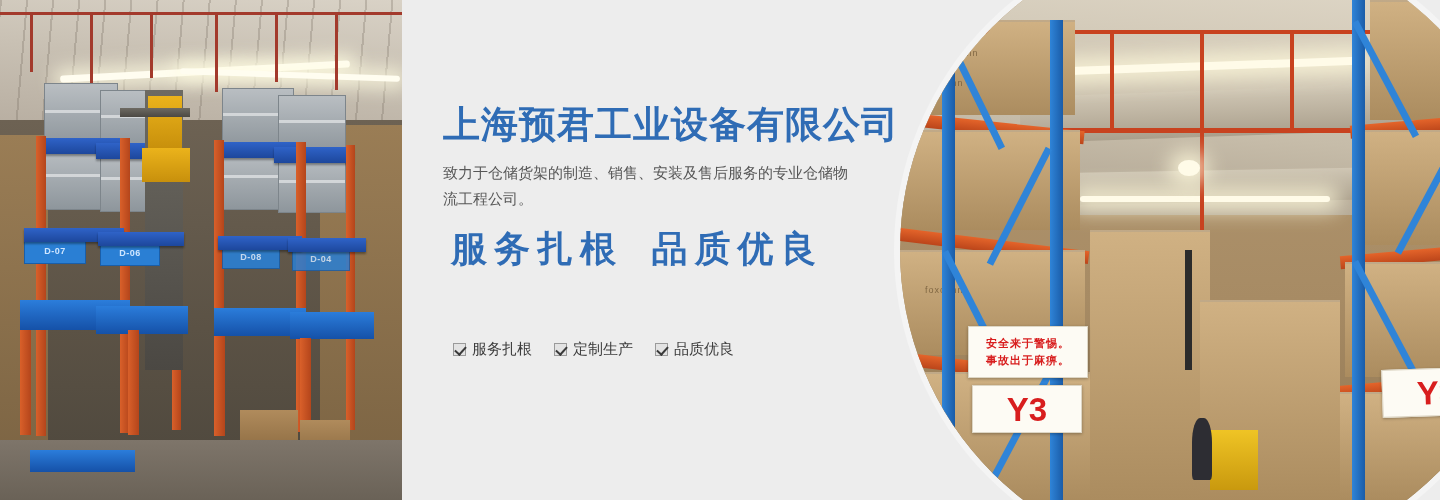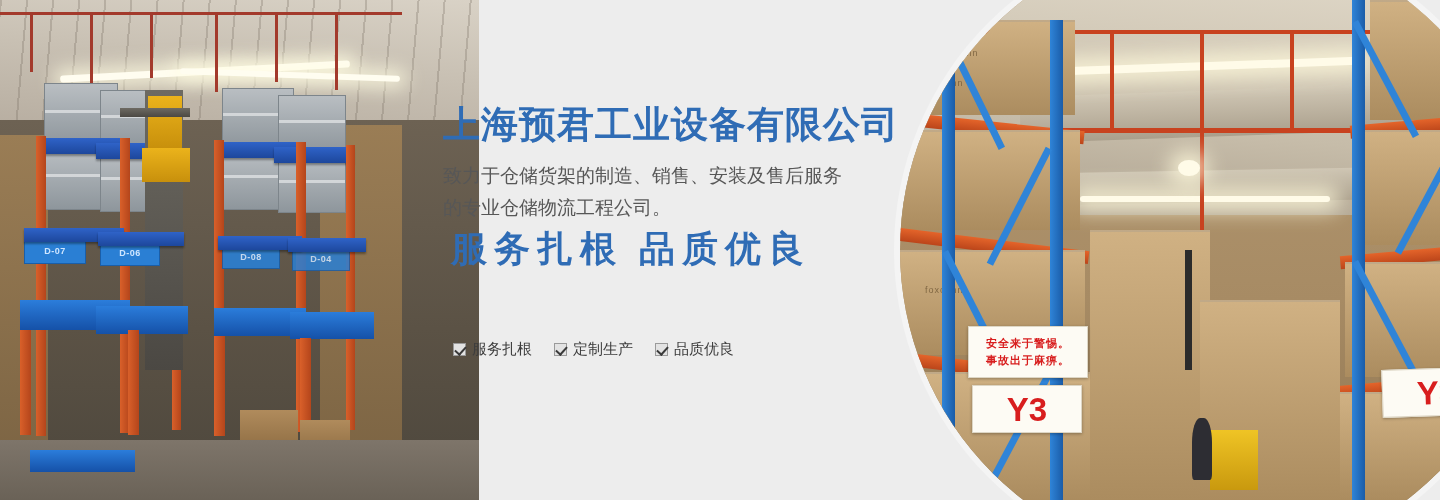--- a/index.html
+++ b/index.html
@@ -4,21 +4,21 @@
 <style>
   * { margin:0; padding:0; box-sizing:border-box; }
   html,body { width:1440px; height:500px; overflow:hidden; }
   body {
     font-family:"Liberation Sans","DejaVu Sans",sans-serif;
     background:#eeeeee;
   }
   .banner { position:relative; width:1440px; height:500px; background:#ededed; overflow:hidden; }
 
   
-  .left-photo { position:absolute; left:0; top:0; width:479px; height:500px; overflow:hidden; background:#4a4036; }
+  .left-photo { position:absolute; left:0; top:0; width:402px; height:500px; overflow:hidden; background:#4a4036; }
   .lp-ceiling { position:absolute; left:0; top:0; width:100%; height:150px;
     background:linear-gradient(185deg,#d9d2c6 0%,#c9c1b4 40%,#b3a99c 100%); }
   .lp-ceiling:after{content:"";position:absolute;left:0;top:0;width:100%;height:100%;
     background:repeating-linear-gradient(95deg,rgba(120,110,98,.30) 0 2px,rgba(255,255,255,0) 2px 26px);}
   .lp-light{position:absolute;background:#fffdf0;border-radius:3px;box-shadow:0 0 18px 7px rgba(255,252,225,.75);}
   .lp-redpipe{position:absolute;background:#a33a2c;}
   .lp-bg{position:absolute;left:0;top:120px;width:100%;height:380px;
     background:linear-gradient(180deg,#6d6253 0%,#5b5245 55%,#4c463c 100%);}
   .lp-cartonwall{position:absolute;background:linear-gradient(180deg,#9a7d55,#7d6544);}
   .lp-beam{position:absolute;background:linear-gradient(180deg,#2f63c8,#1d479c);box-shadow:0 2px 2px rgba(0,0,0,.35);}
@@ -54,23 +54,23 @@
     color:#d81e1e;font-weight:bold;box-shadow:0 1px 3px rgba(0,0,0,.3);}
   .rp-sign.safety{font-size:11px;line-height:1.55;letter-spacing:1px;}
   .rp-sign.aisle{font-size:33px;line-height:1;font-family:"Liberation Sans",sans-serif;}
   .rp-forklift{position:absolute;background:linear-gradient(180deg,#efc425,#c9990e);}
   .rp-person{position:absolute;background:#2d2d33;border-radius:40% 40% 10% 10%;}
 
   
   .content{position:absolute;left:443px;top:0;width:470px;height:500px;}
   .title{position:absolute;top:100px;left:0;font-size:37px;font-weight:bold;color:#2f6cb5;
     letter-spacing:1px;white-space:nowrap;}
-  .subtitle{position:absolute;top:160px;left:0;width:412px;font-size:19px;line-height:1.7;
+  .subtitle{position:absolute;top:160px;left:0;width:412px;font-size:15px;line-height:1.7;
     color:#575757;}
-  .slogan{position:absolute;top:225px;left:8px;font-family:Liberation Serif, serif;
+  .slogan{position:absolute;top:225px;left:8px;font-family:Liberation Mono, monospace;
     font-size:36px;font-weight:bold;color:#2f6cb5;letter-spacing:7px;white-space:nowrap;}
   .badge{position:absolute;top:280px;left:3px;background:#2e6cb5;color:#ffffff;
     font-size:18px;font-weight:bold;letter-spacing:1px;padding:8px 26px;border-radius:2px;
     display:inline-block;white-space:nowrap;}
   .features{position:absolute;top:340px;left:10px;display:flex;align-items:center;gap:22px;
     font-size:15px;color:#3d3d3d;white-space:nowrap;}
   .feature{display:flex;align-items:center;gap:6px;}
   .chk{display:inline-block;width:13px;height:13px;border:1px solid #9a9a9a;background:#e3e3e3;
     position:relative;flex:none;}
   .chk:after{content:"";position:absolute;left:3px;top:0px;width:5px;height:9px;

